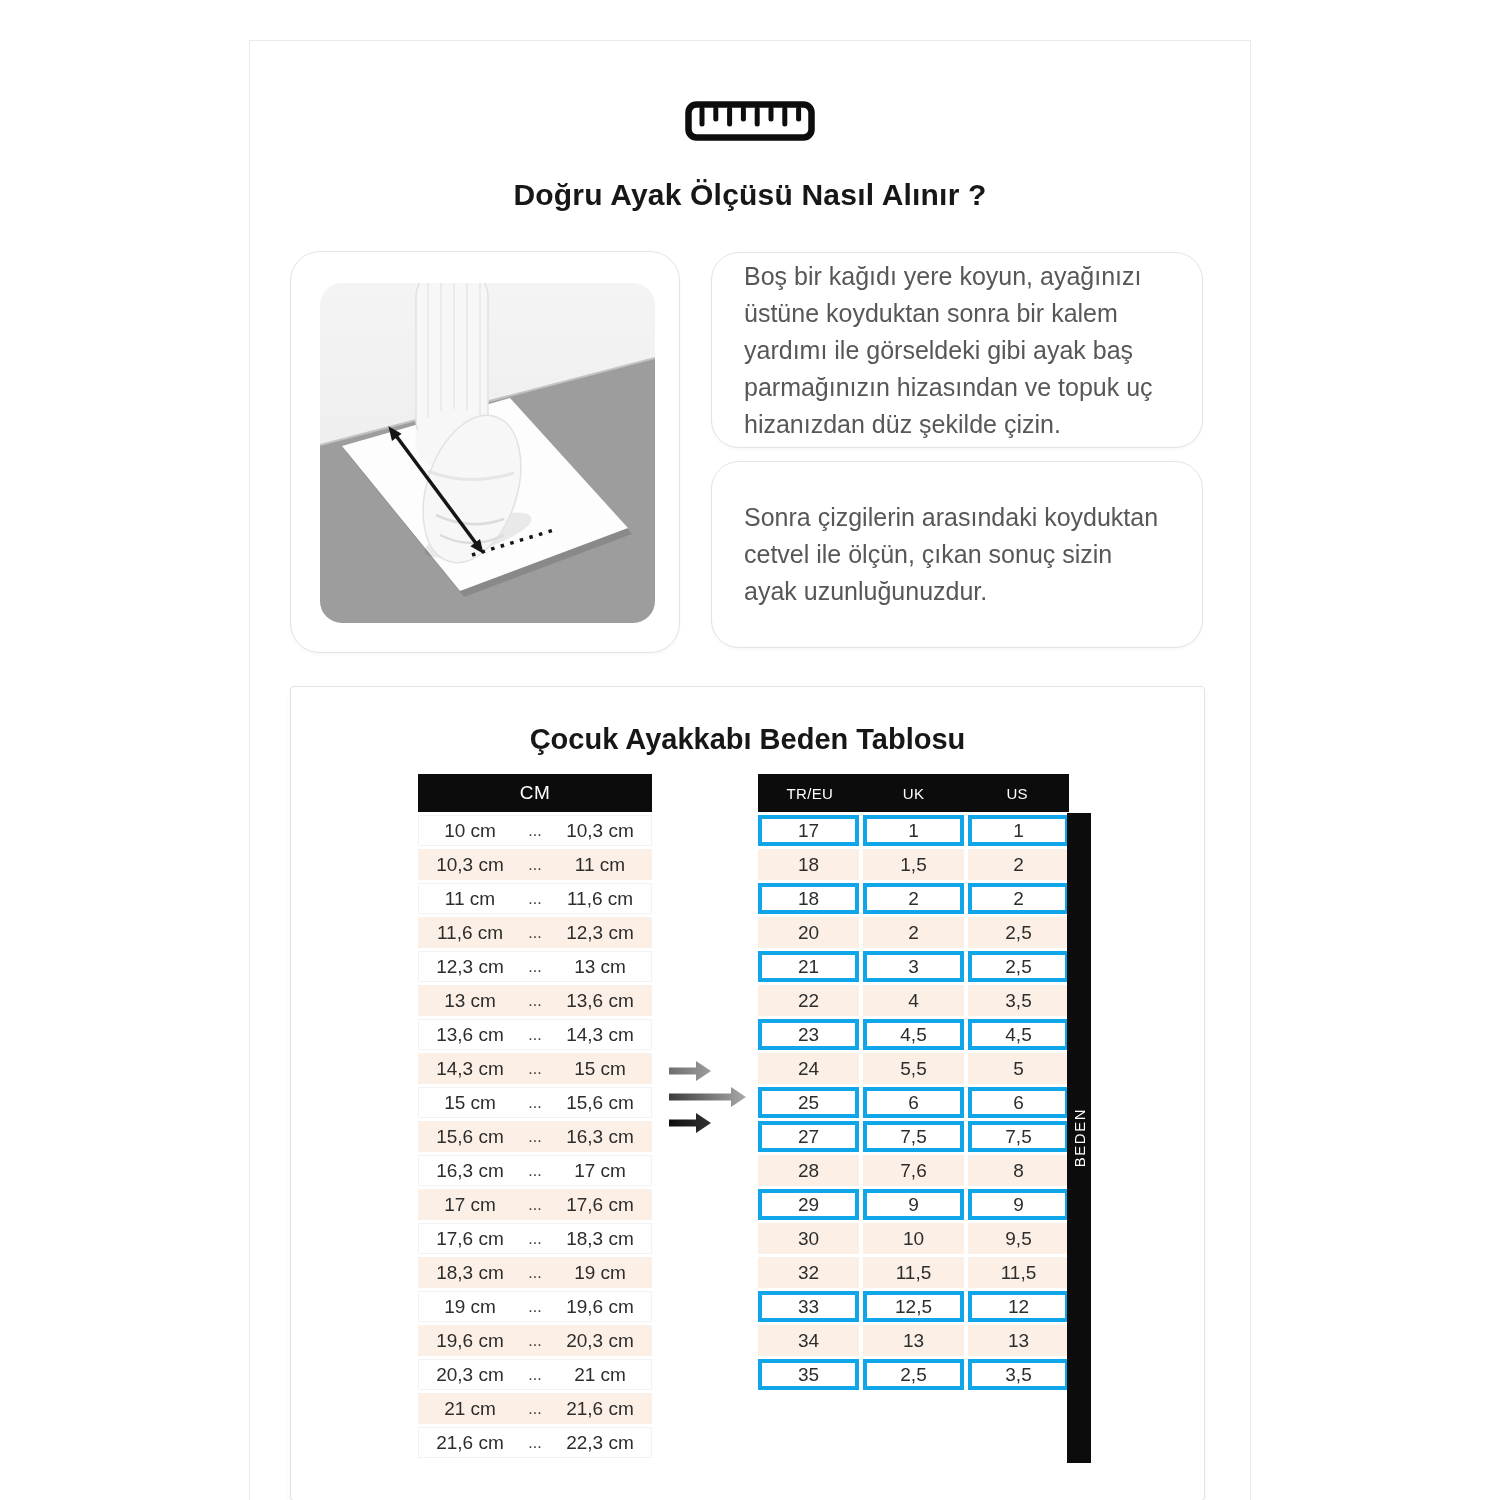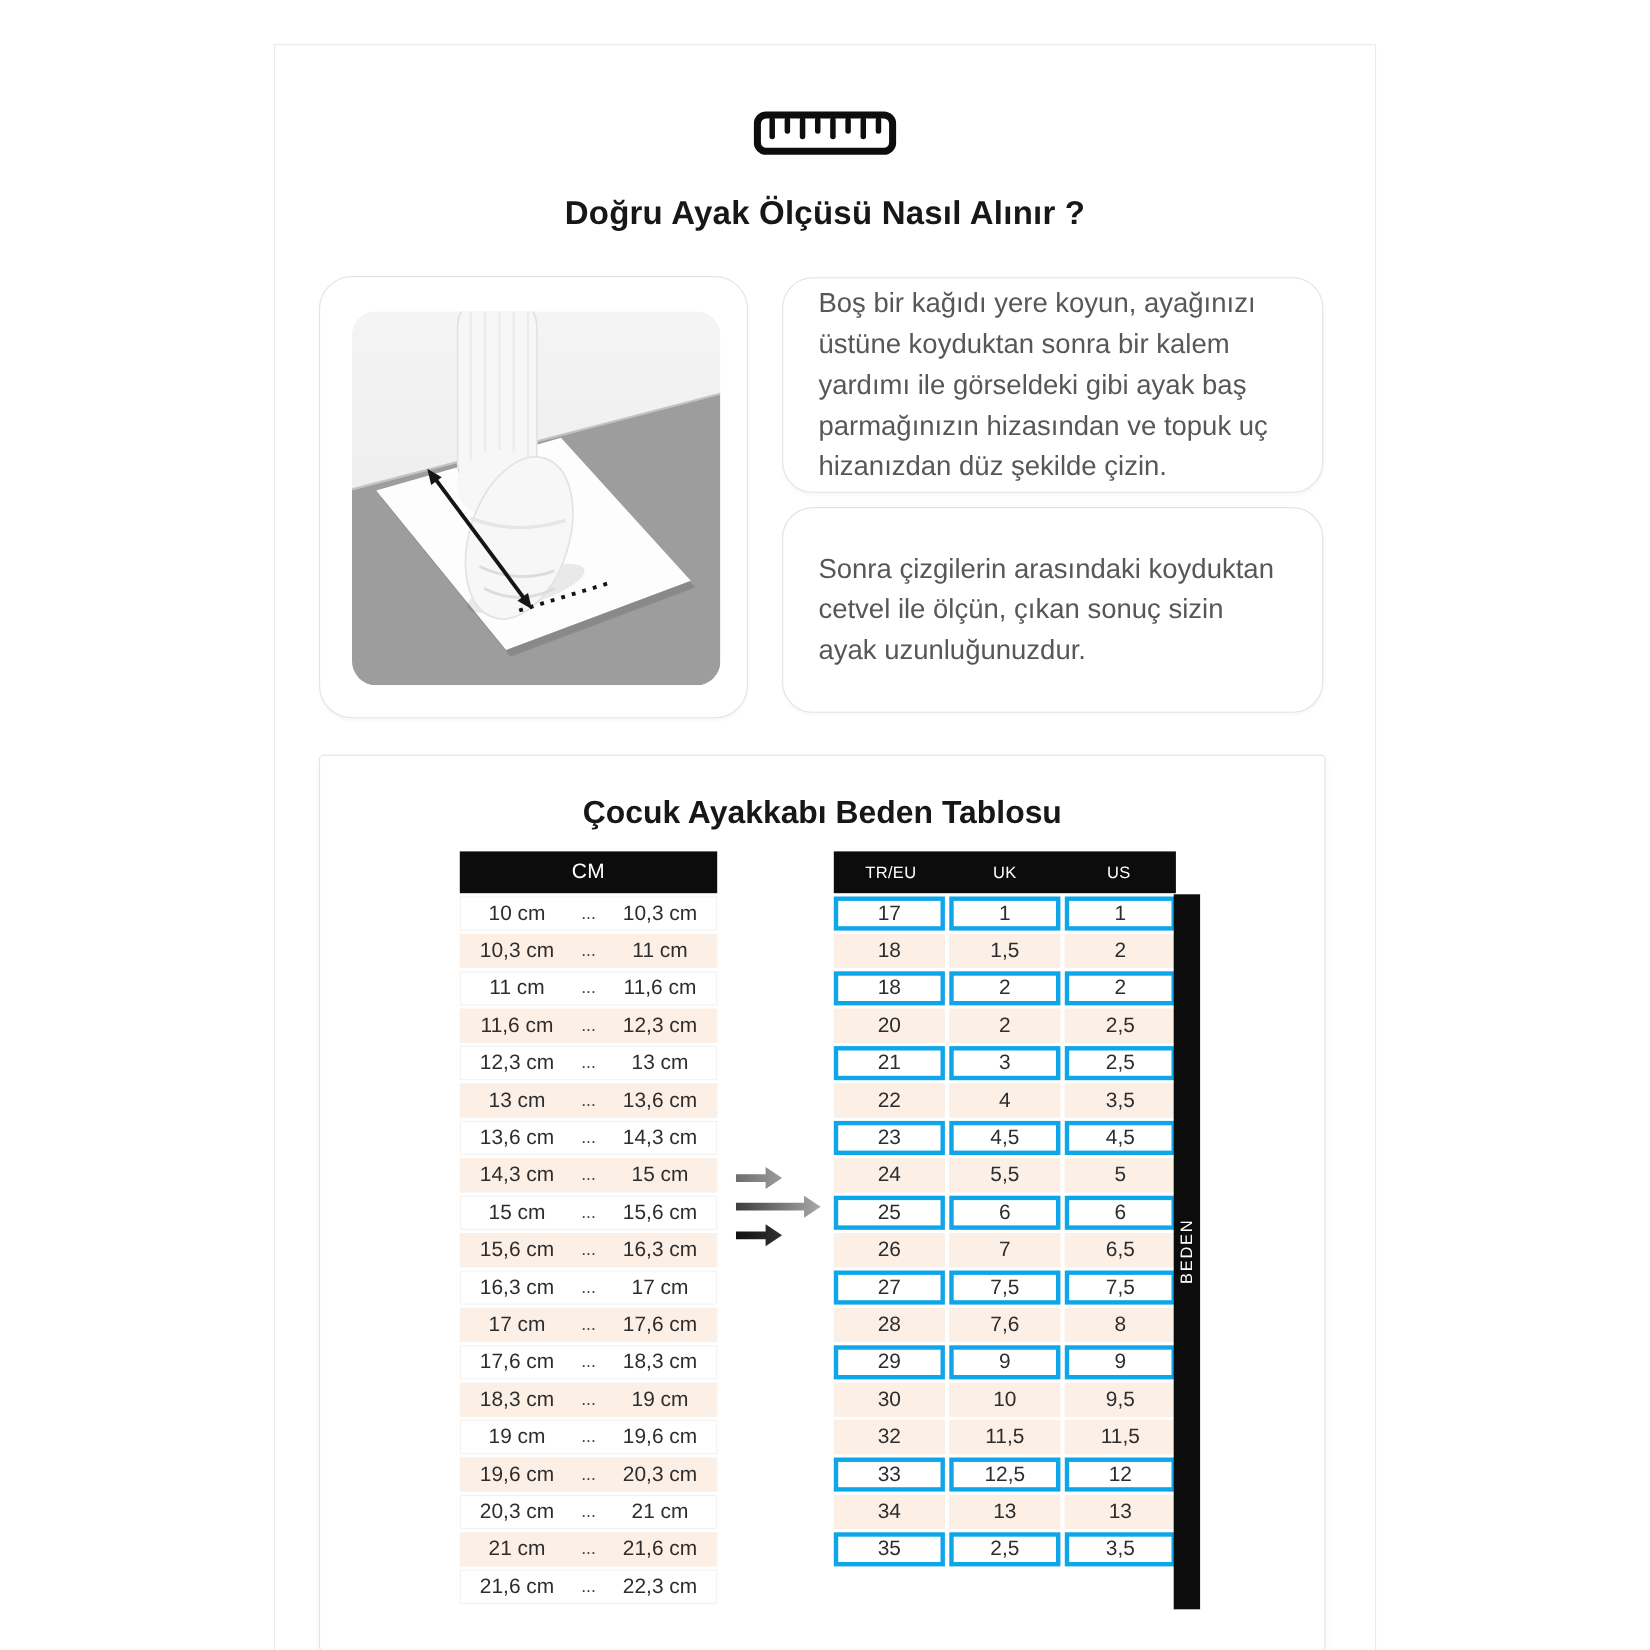--- a/index.html
+++ b/index.html
@@ -305,25 +305,20 @@
             <div class="sz-row alt">
               <div class="sz-cell">24</div>
               <div class="sz-cell">5,5</div>
               <div class="sz-cell">5</div>
             </div>
             <div class="sz-row">
               <div class="sz-cell">25</div>
               <div class="sz-cell">6</div>
               <div class="sz-cell">6</div>
             </div>
-            <div class="sz-row alt">
-              <div class="sz-cell">26</div>
-              <div class="sz-cell">7</div>
-              <div class="sz-cell">6,5</div>
-            </div>
             <div class="sz-row">
               <div class="sz-cell">27</div>
               <div class="sz-cell">7,5</div>
               <div class="sz-cell">7,5</div>
             </div>
             <div class="sz-row alt">
               <div class="sz-cell">28</div>
               <div class="sz-cell">7,6</div>
               <div class="sz-cell">8</div>
             </div>

